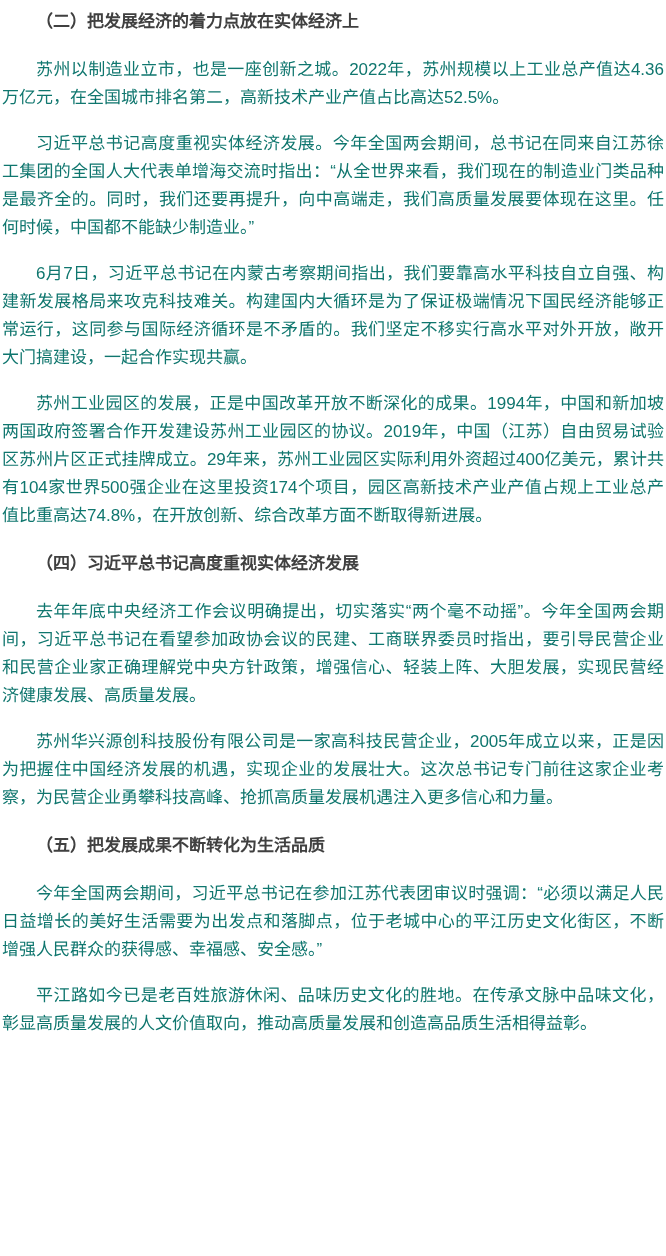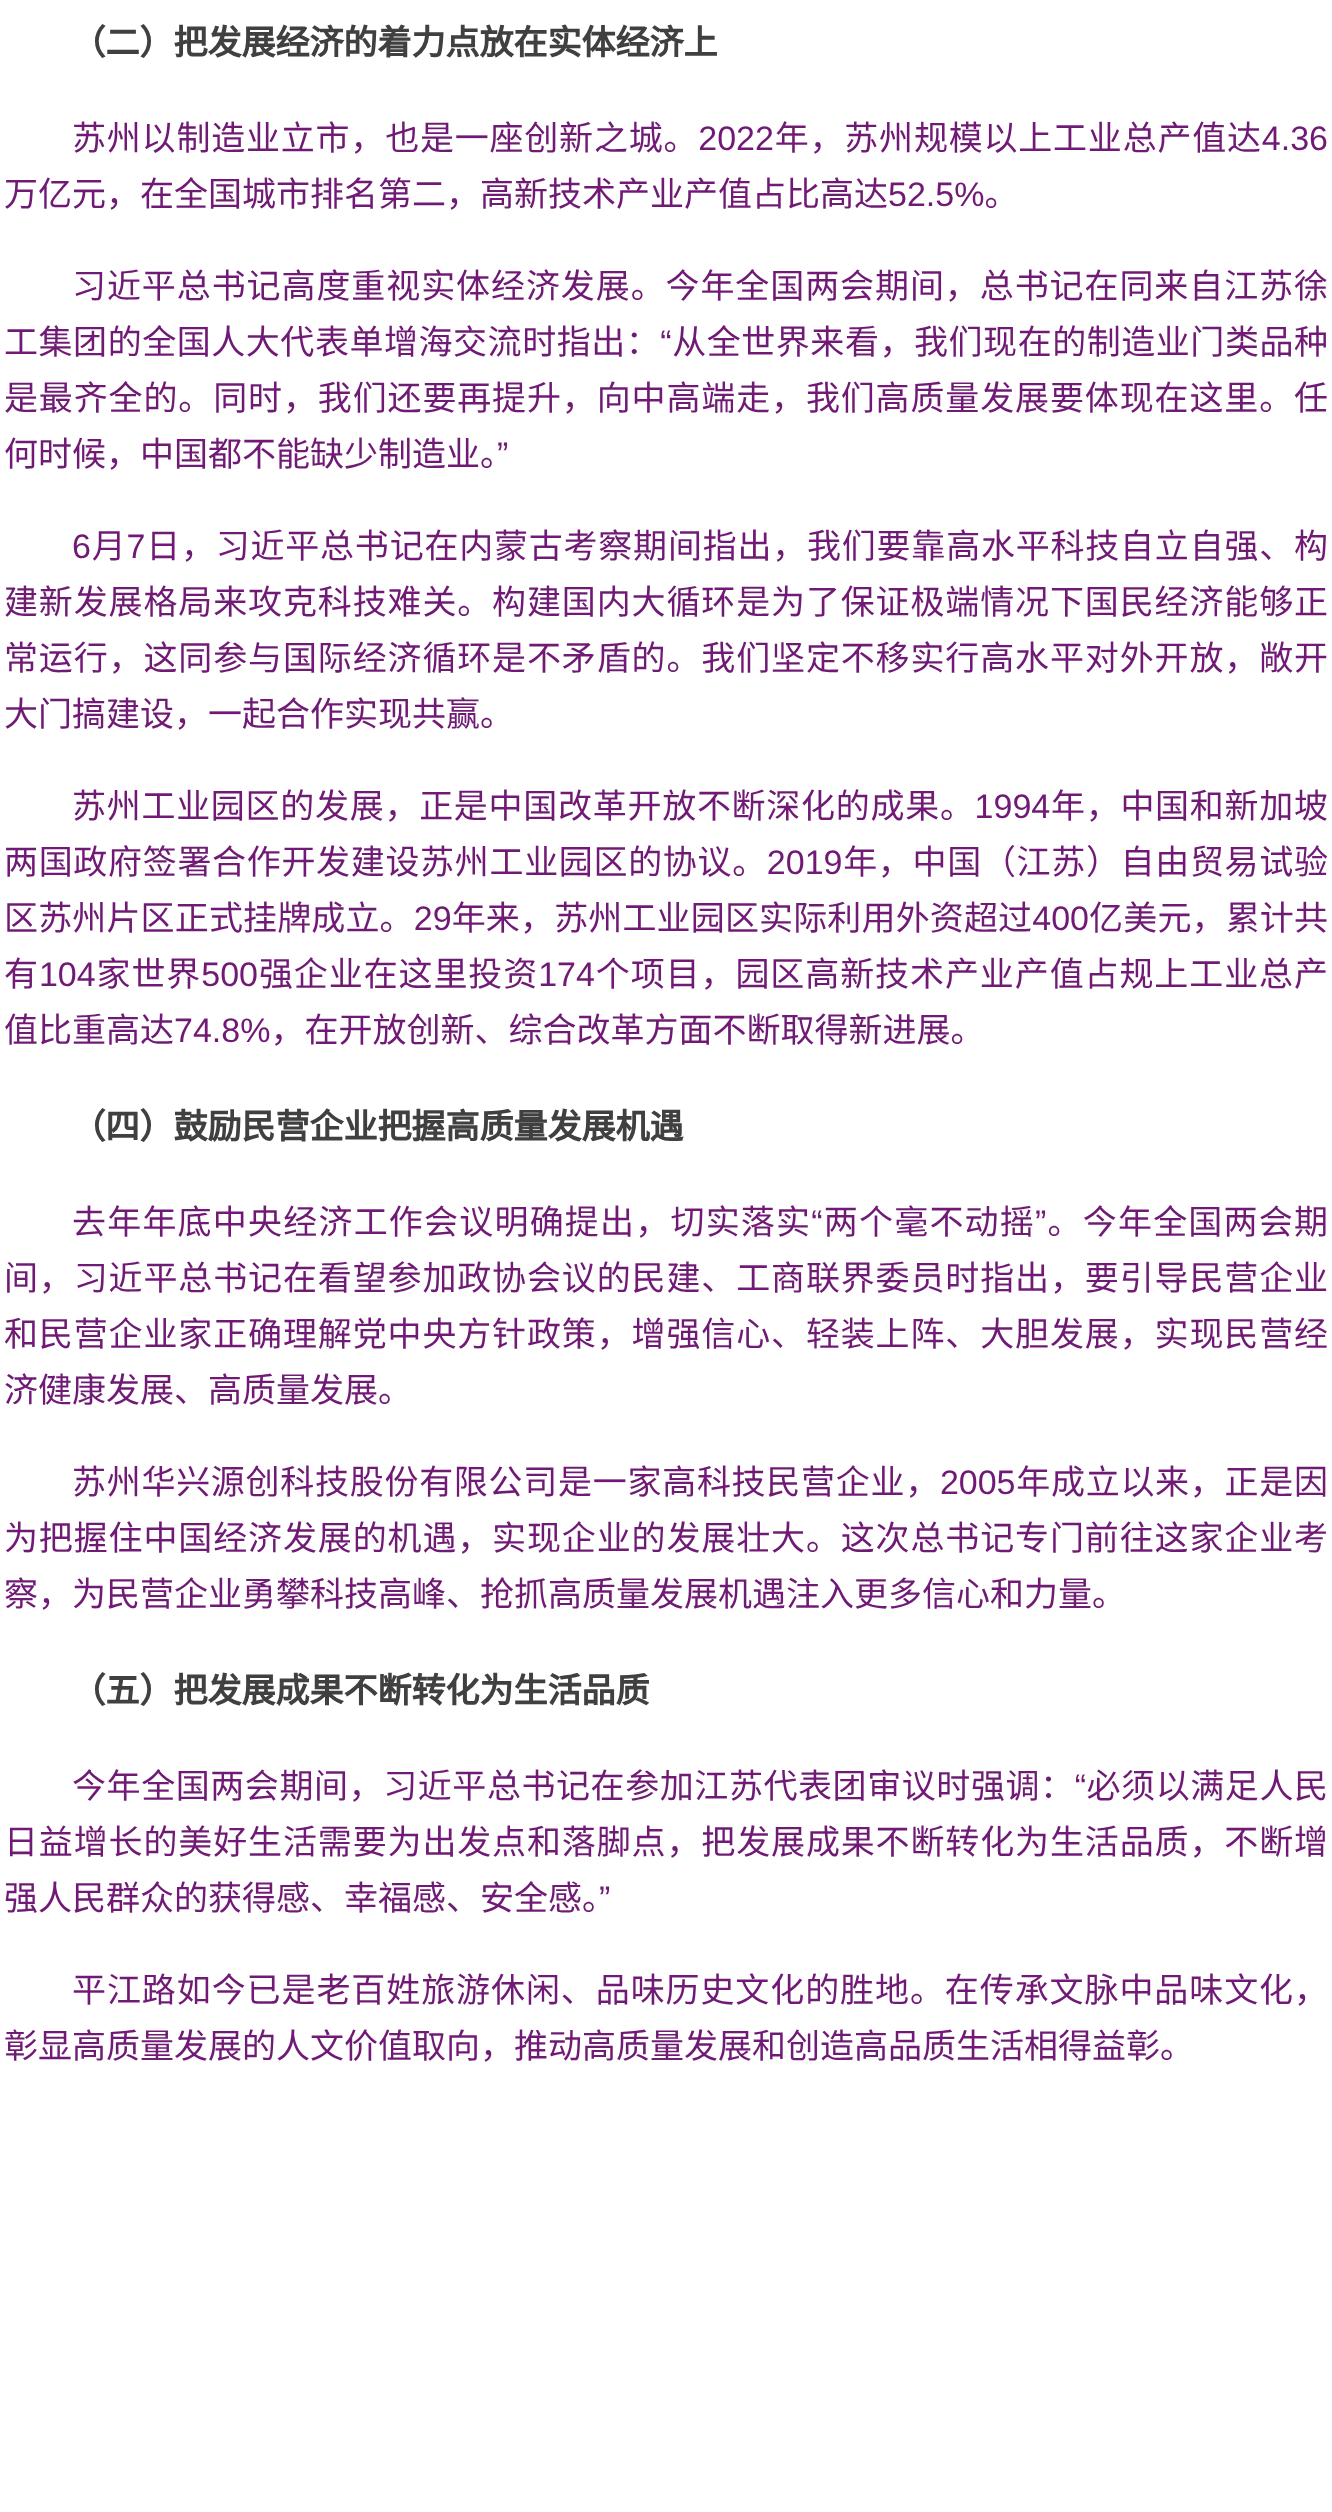--- a/index.html
+++ b/index.html
@@ -26,35 +26,35 @@
     font-weight: 700;
     color: #404040;
     text-indent: 2em;
     margin: 20px 0;
     text-align: justify;
   }
   .para {
     font-size: 17px;
     line-height: 28px;
     font-weight: 400;
-    color: #701a75;
+    color: #0f766e;
     text-indent: 2em;
     margin: 18px 0;
     text-align: justify;
     text-justify: inter-ideograph;
   }
 </style>
 </head>
 <body>
 
 <div class="doc">
   <h3 class="section-heading">（二）把发展经济的着力点放在实体经济上</h3>
   <p class="para">苏州以制造业立市，也是一座创新之城。2022年，苏州规模以上工业总产值达4.36万亿元，在全国城市排名第二，高新技术产业产值占比高达52.5%。</p>
   <p class="para">习近平总书记高度重视实体经济发展。今年全国两会期间，总书记在同来自江苏徐工集团的全国人大代表单增海交流时指出：“从全世界来看，我们现在的制造业门类品种是最齐全的。同时，我们还要再提升，向中高端走，我们高质量发展要体现在这里。任何时候，中国都不能缺少制造业。”</p>
   <p class="para">6月7日，习近平总书记在内蒙古考察期间指出，我们要靠高水平科技自立自强、构建新发展格局来攻克科技难关。构建国内大循环是为了保证极端情况下国民经济能够正常运行，这同参与国际经济循环是不矛盾的。我们坚定不移实行高水平对外开放，敞开大门搞建设，一起合作实现共赢。</p>
   <p class="para">苏州工业园区的发展，正是中国改革开放不断深化的成果。1994年，中国和新加坡两国政府签署合作开发建设苏州工业园区的协议。2019年，中国（江苏）自由贸易试验区苏州片区正式挂牌成立。29年来，苏州工业园区实际利用外资超过400亿美元，累计共有104家世界500强企业在这里投资174个项目，园区高新技术产业产值占规上工业总产值比重高达74.8%，在开放创新、综合改革方面不断取得新进展。</p>
-  <h3 class="section-heading">（四）鼓励民营企业把握高质量发展机遇</h3>
+  <h3 class="section-heading">（四）习近平总书记高度重视实体经济发展</h3>
   <p class="para">去年年底中央经济工作会议明确提出，切实落实“两个毫不动摇”。今年全国两会期间，习近平总书记在看望参加政协会议的民建、工商联界委员时指出，要引导民营企业和民营企业家正确理解党中央方针政策，增强信心、轻装上阵、大胆发展，实现民营经济健康发展、高质量发展。</p>
   <p class="para">苏州华兴源创科技股份有限公司是一家高科技民营企业，2005年成立以来，正是因为把握住中国经济发展的机遇，实现企业的发展壮大。这次总书记专门前往这家企业考察，为民营企业勇攀科技高峰、抢抓高质量发展机遇注入更多信心和力量。</p>
   <h3 class="section-heading">（五）把发展成果不断转化为生活品质</h3>
-  <p class="para">今年全国两会期间，习近平总书记在参加江苏代表团审议时强调：“必须以满足人民日益增长的美好生活需要为出发点和落脚点，把发展成果不断转化为生活品质，不断增强人民群众的获得感、幸福感、安全感。”</p>
+  <p class="para">今年全国两会期间，习近平总书记在参加江苏代表团审议时强调：“必须以满足人民日益增长的美好生活需要为出发点和落脚点，位于老城中心的平江历史文化街区，不断增强人民群众的获得感、幸福感、安全感。”</p>
   <p class="para">平江路如今已是老百姓旅游休闲、品味历史文化的胜地。在传承文脉中品味文化，彰显高质量发展的人文价值取向，推动高质量发展和创造高品质生活相得益彰。</p>
 </div>
 
 </body></html>

